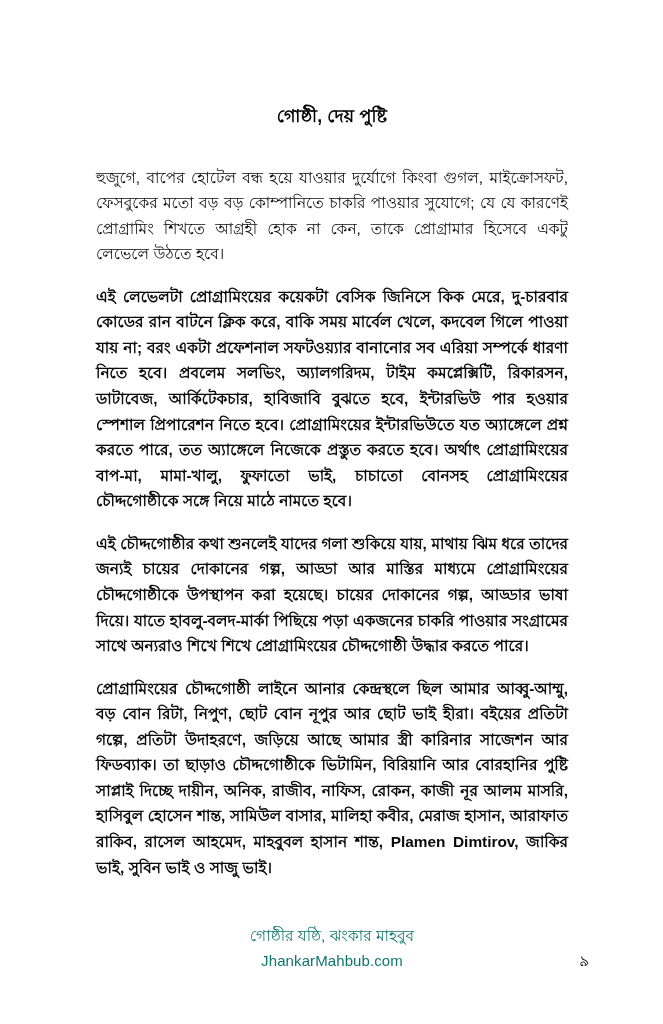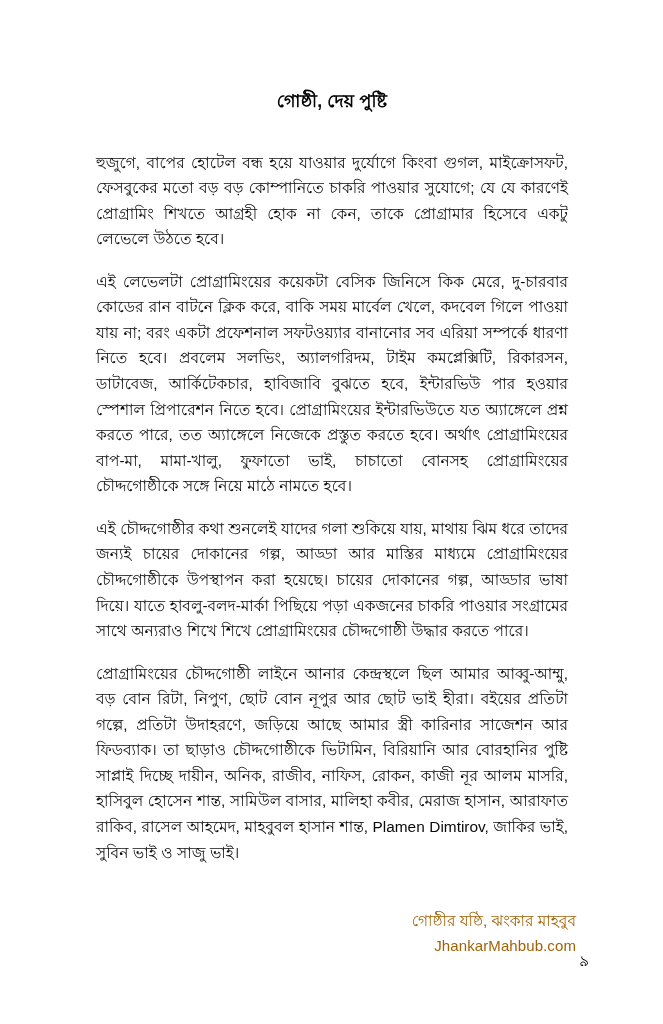--- a/index.html
+++ b/index.html
@@ -17,21 +17,21 @@
   .page {
     position: relative;
     width: 663px;
     height: 1024px;
     background: #ffffff;
     box-sizing: border-box;
   }
   .content {
     position: absolute;
     left: 88px;
-    top: 1px;
+    top: 16px;
     width: 488px;
   }
   .page-title {
     text-align: center;
     font-size: 17.5px;
     font-weight: bold;
     letter-spacing: 0.2px;
     margin: 0;
     padding-top: 88px;
     padding-bottom: 0;
@@ -41,27 +41,27 @@
   .body-para {
     font-size: 15.4px;
     line-height: 1.66;
     text-align: justify;
     text-justify: inter-word;
     margin: 8px;
     color: #0a0a0a;
     word-spacing: 0.2px;
   }
   .para-gap-first { margin-top: 36px; }
-  .para-gap       { margin-top: 17px; }
+  .para-gap       { margin-top: 17px; font-weight: bold; }
   .signature-block {
     margin-top: 44px;
     font-size: 15.4px;
     line-height: 1.62;
-    text-align: right;
-    color: #a16207;
+    text-align: center;
+    color: #0f766e;
   }
   .sig-site {
     font-size: 15px;
     letter-spacing: 0.1px;
   }
   .page-number {
     position: absolute;
     right: 74px;
     bottom: 50px;
     font-size: 15px;

